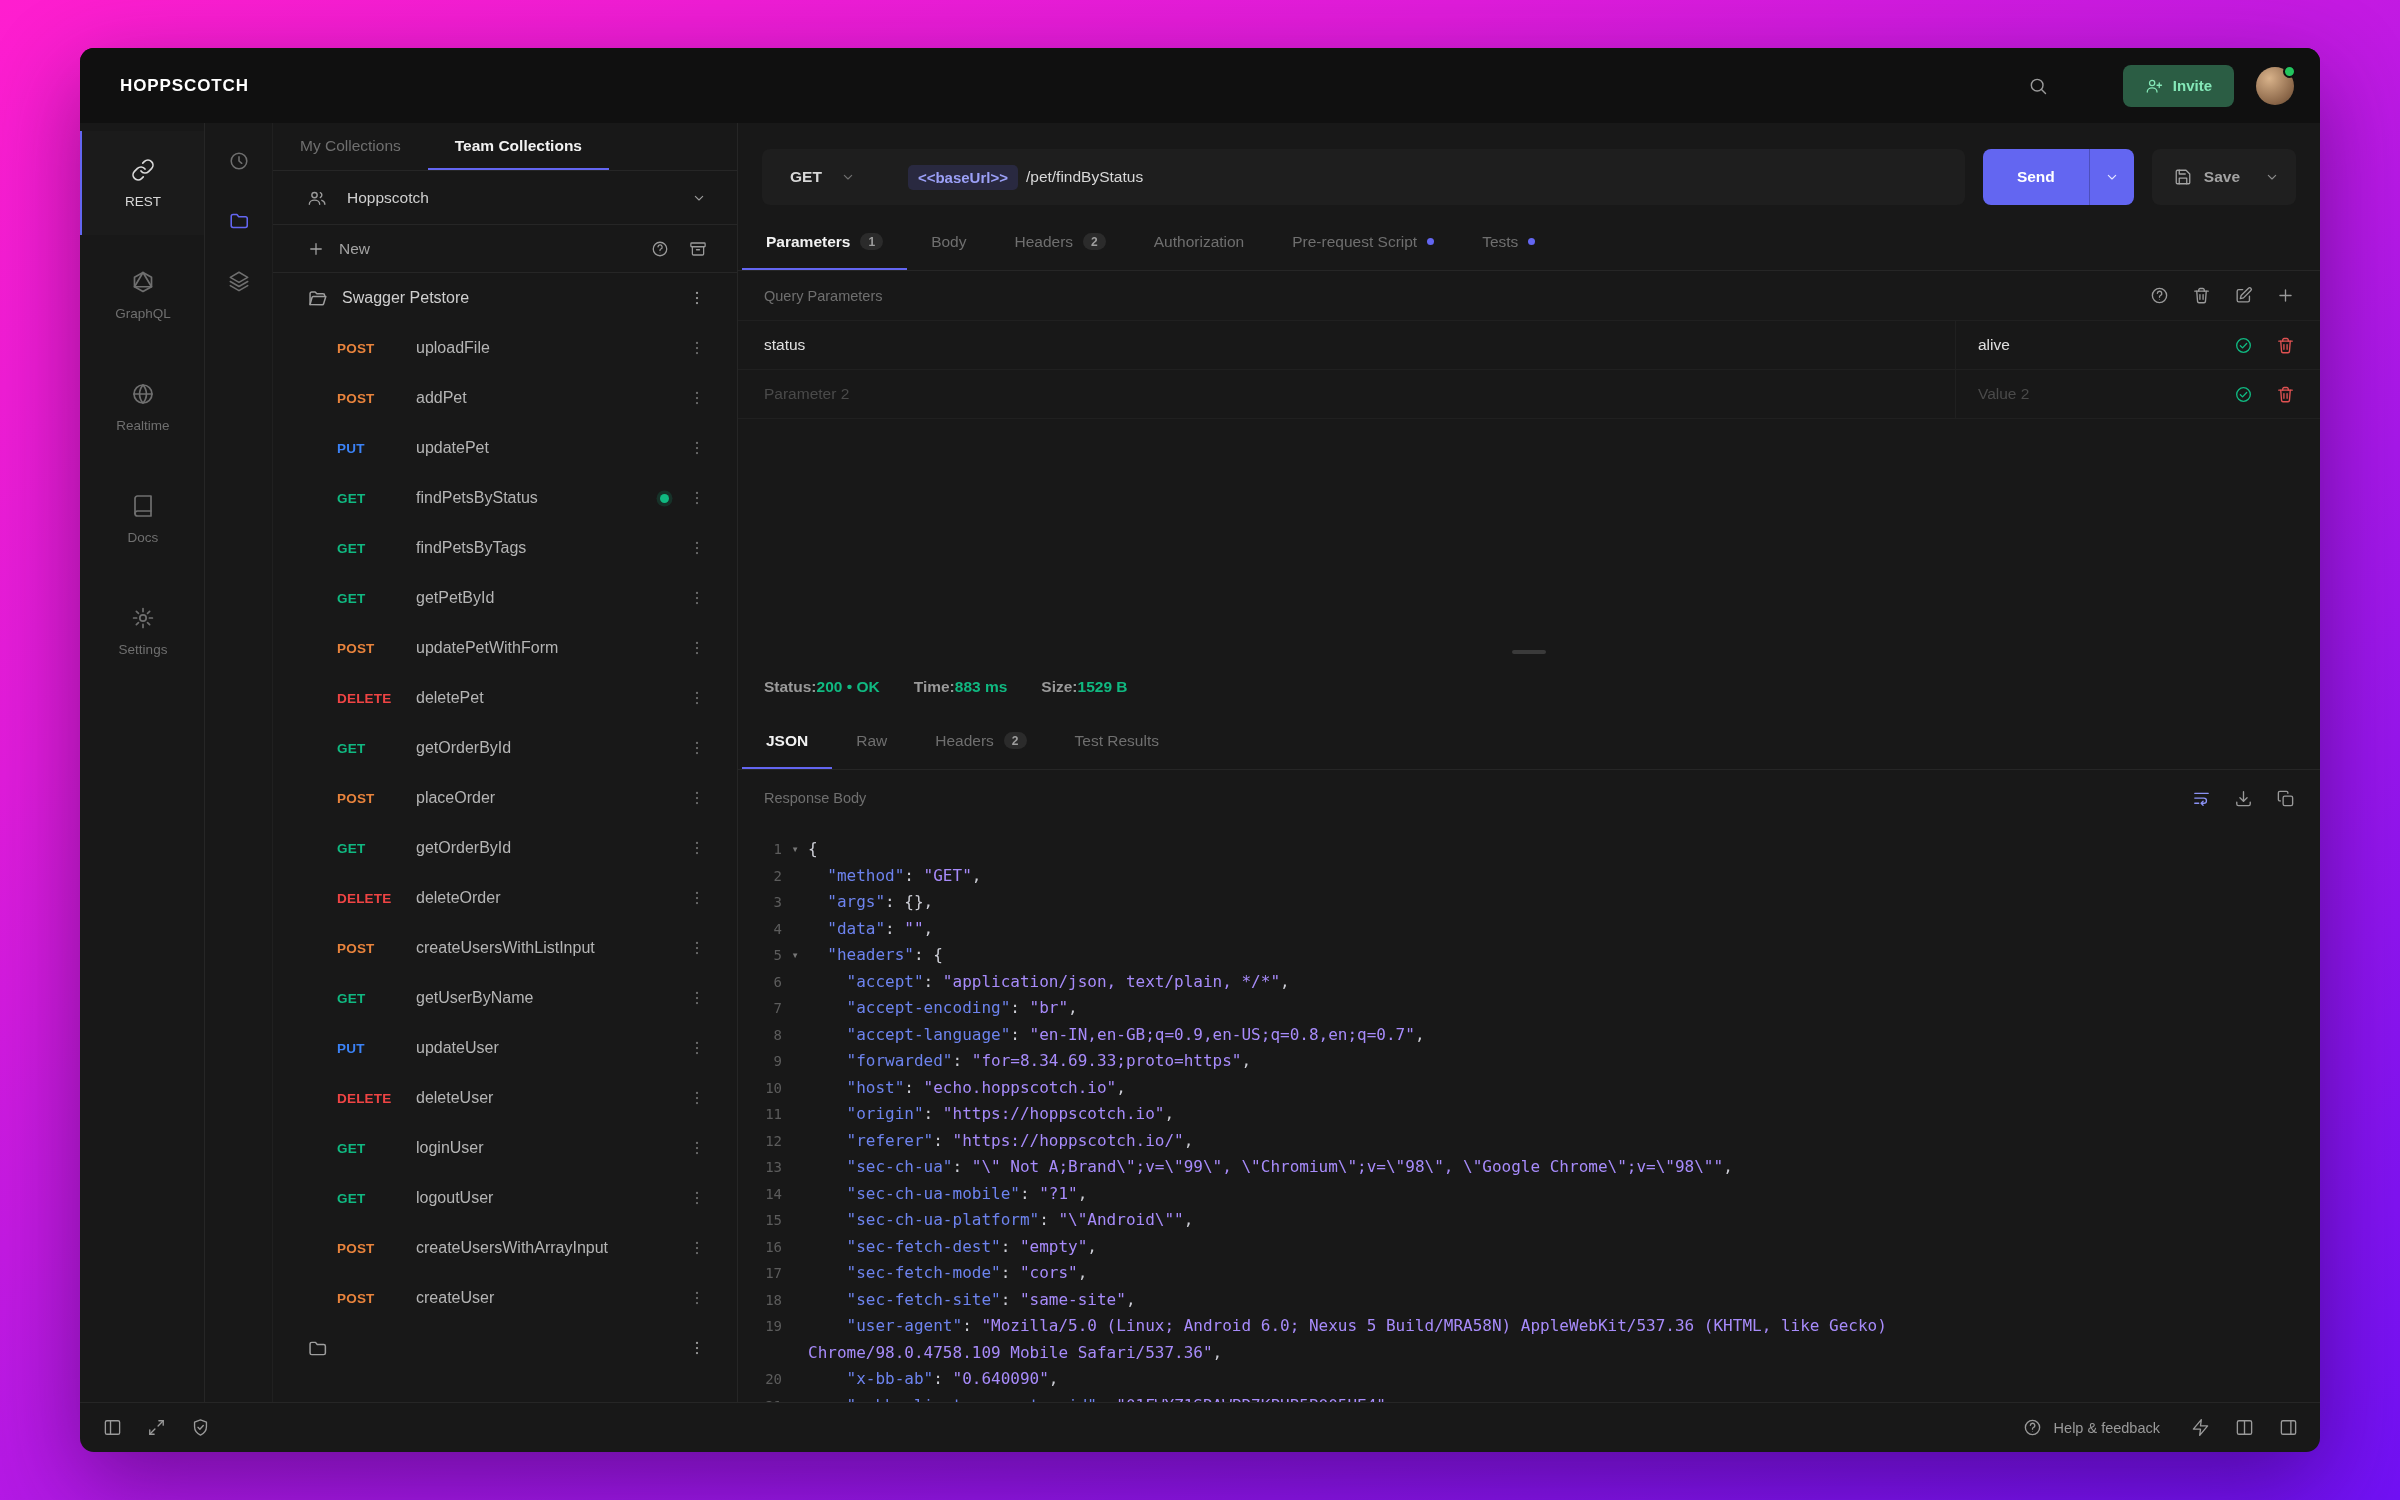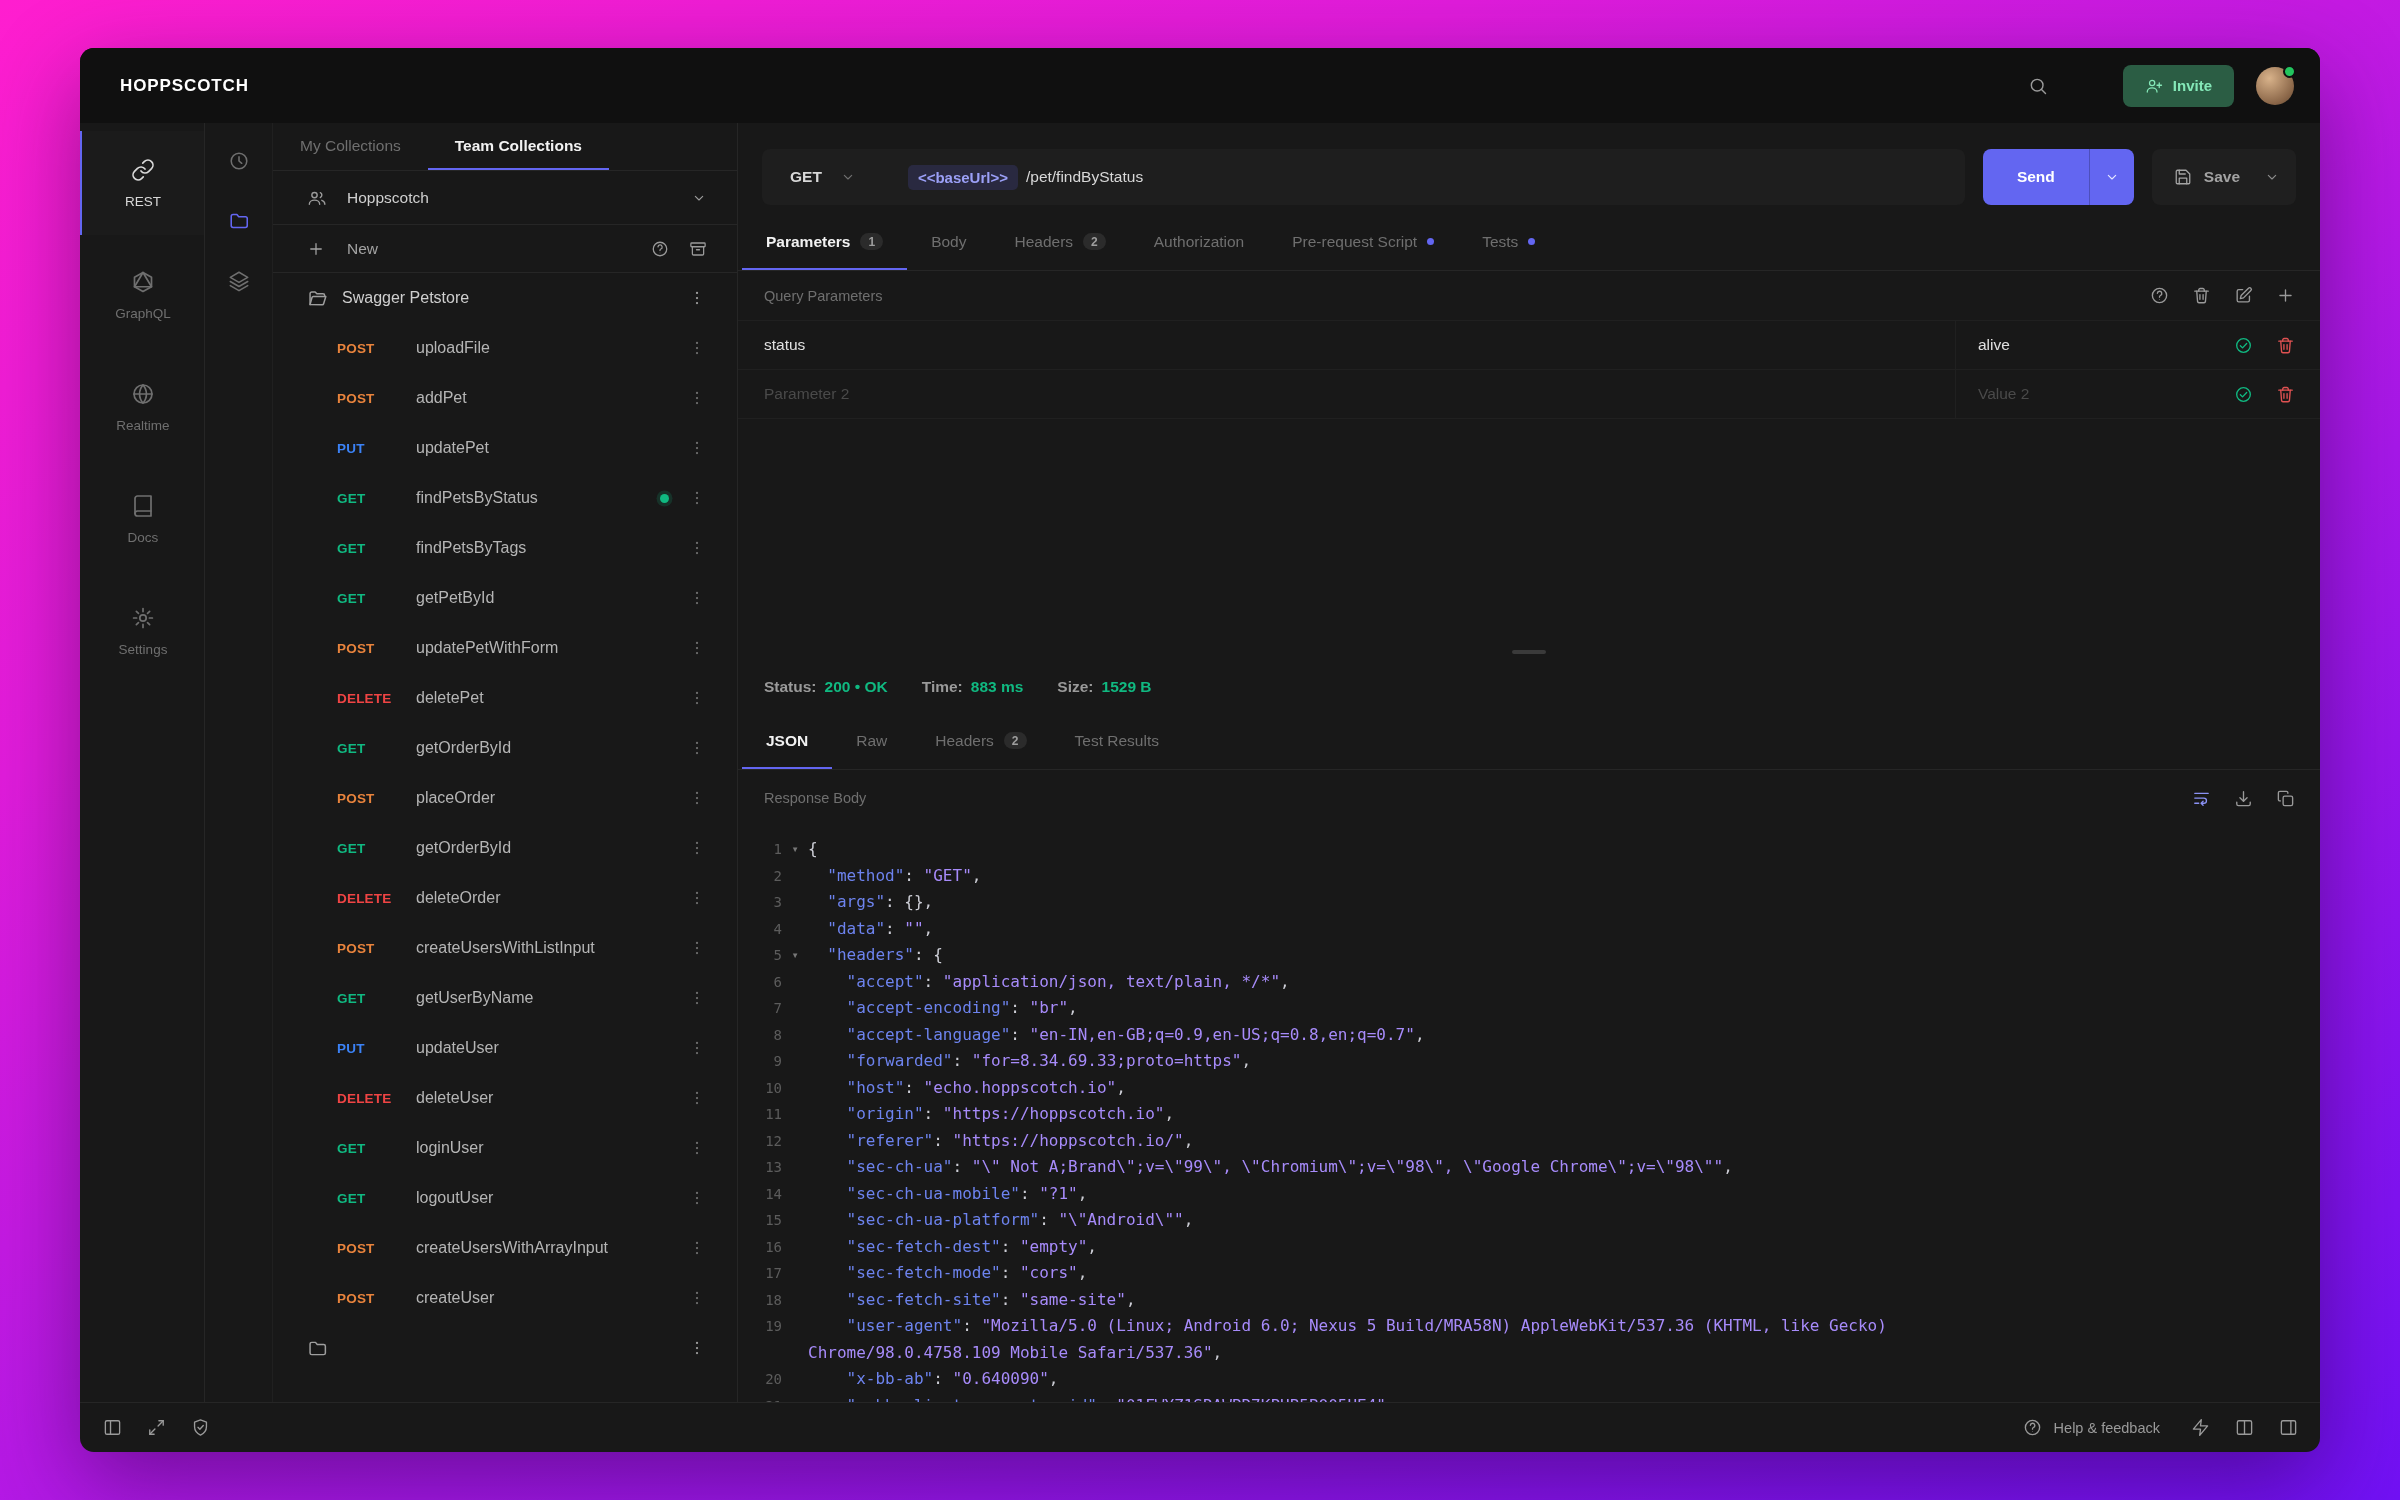--- a/index.html
+++ b/index.html
@@ -73,21 +73,21 @@
   .coll-tabs{height:48px}
   .coll-tabs .tab{padding:0 27px}
   .badge{background:#2b2b2b;color:#9e9e9e;font-size:12px;padding:1.5px 8px;border-radius:10px;font-weight:600}
   .tab-dot{width:7px;height:7px;border-radius:50%;background:var(--accent)}
   .team-row{height:54px;flex:none;display:flex;align-items:center;gap:20px;padding:0 30px 0 34px;
     border-bottom:1px solid var(--panel-border);cursor:pointer}
   .team-row .icon{color:#9a9a9a}
   .team-name{font-size:15.5px;color:#d0d0d0;flex:1}
   .new-row{height:48px;flex:none;display:flex;align-items:center;gap:4px;padding:0 22px 0 34px;
     border-bottom:1px solid var(--panel-border)}
-  .new-btn{display:flex;align-items:center;gap:22px;color:var(--txt-sec);font-size:15.5px;background:none;
+  .new-btn{display:flex;align-items:center;gap:14px;color:var(--txt-sec);font-size:15.5px;background:none;
     border:none;cursor:pointer;flex:1;font-family:inherit}
   .sm-btn{width:34px;height:34px}
   .tree{flex:1;min-height:0;overflow:hidden}
   .tree-row{height:50px;display:flex;align-items:center;padding:0 26px 0 34px;cursor:pointer}
   .folder-row .icon{width:21px;height:21px;color:#9e9e9e}
   .folder-name{flex:1;margin-left:14px;font-size:16px;color:#cfcfcf;white-space:nowrap;overflow:hidden}
   .request-row{padding-left:64px}
   .method{width:79px;flex:none;font-size:13.5px;font-weight:700;letter-spacing:.2px}
   .m-GET{color:#10b981}.m-POST{color:#e8833c}.m-PUT{color:#3b82f6}.m-DELETE{color:#ef4444}
   .req-name{flex:1;font-size:16px;color:#b5b5b5;white-space:nowrap;overflow:hidden;text-overflow:ellipsis}
@@ -130,21 +130,21 @@
   .param-actions{width:95px;flex:none;display:flex;align-items:center;justify-content:flex-end;gap:8px;padding-right:18px}
   .param-actions .icon-btn{width:34px;height:34px}
   .param-actions .icon{width:19px;height:19px}
   .flex-spacer{flex:1}
 
   .pane-divider{height:16px;flex:none;display:flex;align-items:center;justify-content:center;cursor:row-resize}
   .divider-handle{width:34px;height:4px;border-radius:2px;background:#3a3a3a}
 
   .response-pane{flex:1;display:flex;flex-direction:column;min-height:0}
   .response-meta{height:54px;flex:none;display:flex;align-items:center;gap:34px;padding:0 26px}
-  .meta-group{display:flex;gap:8px;font-size:15.5px;font-weight:600}
+  .meta-group{display:flex;font-size:15.5px;font-weight:600}
   .meta-label{color:#9a9a9a}
   .meta-value{color:var(--green)}
   .resp-body-header{height:56px;flex:none;display:flex;align-items:center;padding:0 18px 0 26px}
   .body-label{flex:1;font-size:14.5px;color:var(--txt-dim)}
   .code{flex:1;min-height:0;overflow:hidden;padding-top:10px;
     font-family:"DejaVu Sans Mono","Liberation Mono",monospace}
   .cl{display:flex;align-items:flex-start}
   .cl-num{width:44px;flex:none;text-align:right;color:#5c5c5c;font-size:14px;line-height:26.5px;user-select:none}
   .cl-fold{width:26px;flex:none;text-align:center;color:#777;font-size:12px;line-height:26.5px;cursor:pointer}
   .cl-text{white-space:pre-wrap;max-width:1240px;font-size:16px;line-height:26.5px;color:#cdced6}

